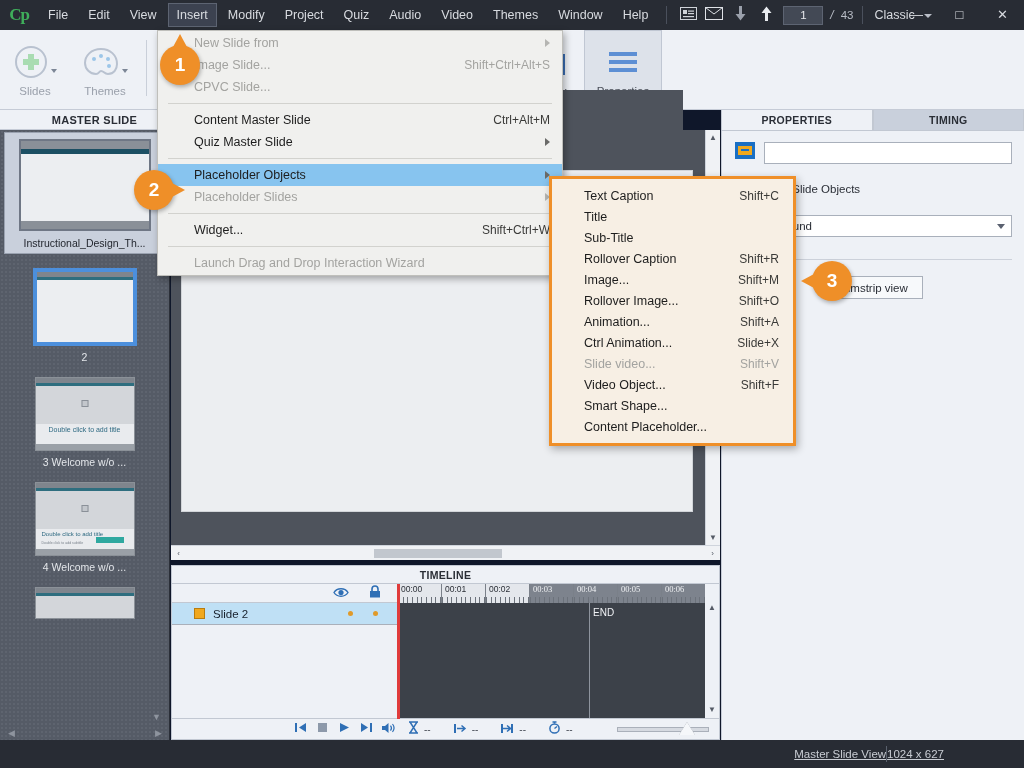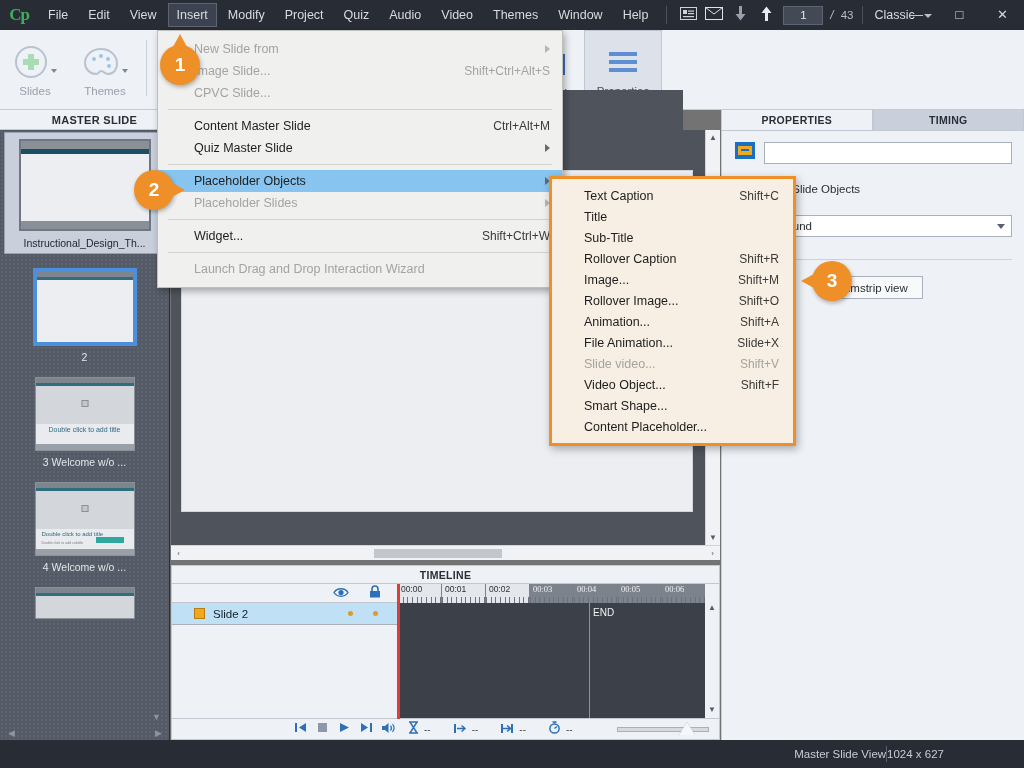--- a/index.html
+++ b/index.html
@@ -5,21 +5,21 @@
   * { box-sizing: border-box; margin: 0; padding: 0; }
   html, body {
     width: 1024px; height: 768px;
     font-family: "Liberation Sans", sans-serif;
     overflow: hidden;
     background: #2b2f38;
   }
   #app {
     position: relative;
     width: 928px; height: 768px;
-    background: #737373;
+    background: #0f172a;
   }
 
   
   .menubar {
     position: absolute; left: 0; top: 0; width: 1024px; height: 30px;
     background: #282c34;
     display: flex; align-items: center;
     color: #d8dbe0;
     font-size: 12.5px;
   }
@@ -255,29 +255,29 @@
   .tl-zoom { display:flex; align-items:center; margin-left:auto; margin-right: 10px; position:relative;}
   .tl-zoom-track { width: 92px; height: 5px; background: #d6dae1; border: 1px solid #aab0ba; }
   .tl-zoom-knob { position: absolute; left: 62px; top: -5px; width: 0; height: 0;
     border-left: 8px solid transparent; border-right: 8px solid transparent;
     border-bottom: 13px solid #f5f7fa; filter: drop-shadow(0 0 0.5px #8b929d); }
 
   
   .statusbar {
     position: absolute; left: 0; bottom: 0; width: 1024px; height: 28px;
     background: #282c34; display: flex; align-items: center; justify-content: flex-end;
-    color: #c8ccd3; font-size: 11.5px; padding-right: 80px; 
+    color: #c8ccd3; font-size: 11.5px; padding-right: 80px;  text-decoration: underline;
   }
   .sb-sep { width: 1px; height: 16px; background: #5a616d; }
 
   
   .menu-panel {
     position: absolute; background: #f0f0ee; border: 1px solid #bfbfbb;
     box-shadow: 2px 3px 7px rgba(0,0,0,.32); z-index: 60;
-    padding: 7px 0; font-size: 12.5px; color: #1d1d1d;
+    padding: 1px 0; font-size: 12.5px; color: #1d1d1d;
   }
   #insert-menu { left: 157px; top: 30px; width: 406px; }
   .mrow {
     height: 22px; display: flex; align-items: center; padding: 0 12px 0 36px;
     position: relative; white-space: nowrap;
   }
   .mrow.dim { color: #a3a3a0; }
   .mrow.hl { background: #87c4ef; }
   .mlabel { flex: 1; }
   .mkey { color: #3a3a38; font-size: 12px; margin-left: 26px; }
@@ -834,21 +834,21 @@
     </div>
     <div class="mrow">
       <span class="mlabel">Rollover Image...</span>
       <span class="mkey">Shift+O</span>
     </div>
     <div class="mrow">
       <span class="mlabel">Animation...</span>
       <span class="mkey">Shift+A</span>
     </div>
     <div class="mrow">
-      <span class="mlabel">File Animation...</span>
+      <span class="mlabel">Ctrl Animation...</span>
       <span class="mkey">Slide+X</span>
     </div>
     <div class="mrow dim">
       <span class="mlabel">Slide video...</span>
       <span class="mkey">Shift+V</span>
     </div>
     <div class="mrow">
       <span class="mlabel">Video Object...</span>
       <span class="mkey">Shift+F</span>
     </div>

